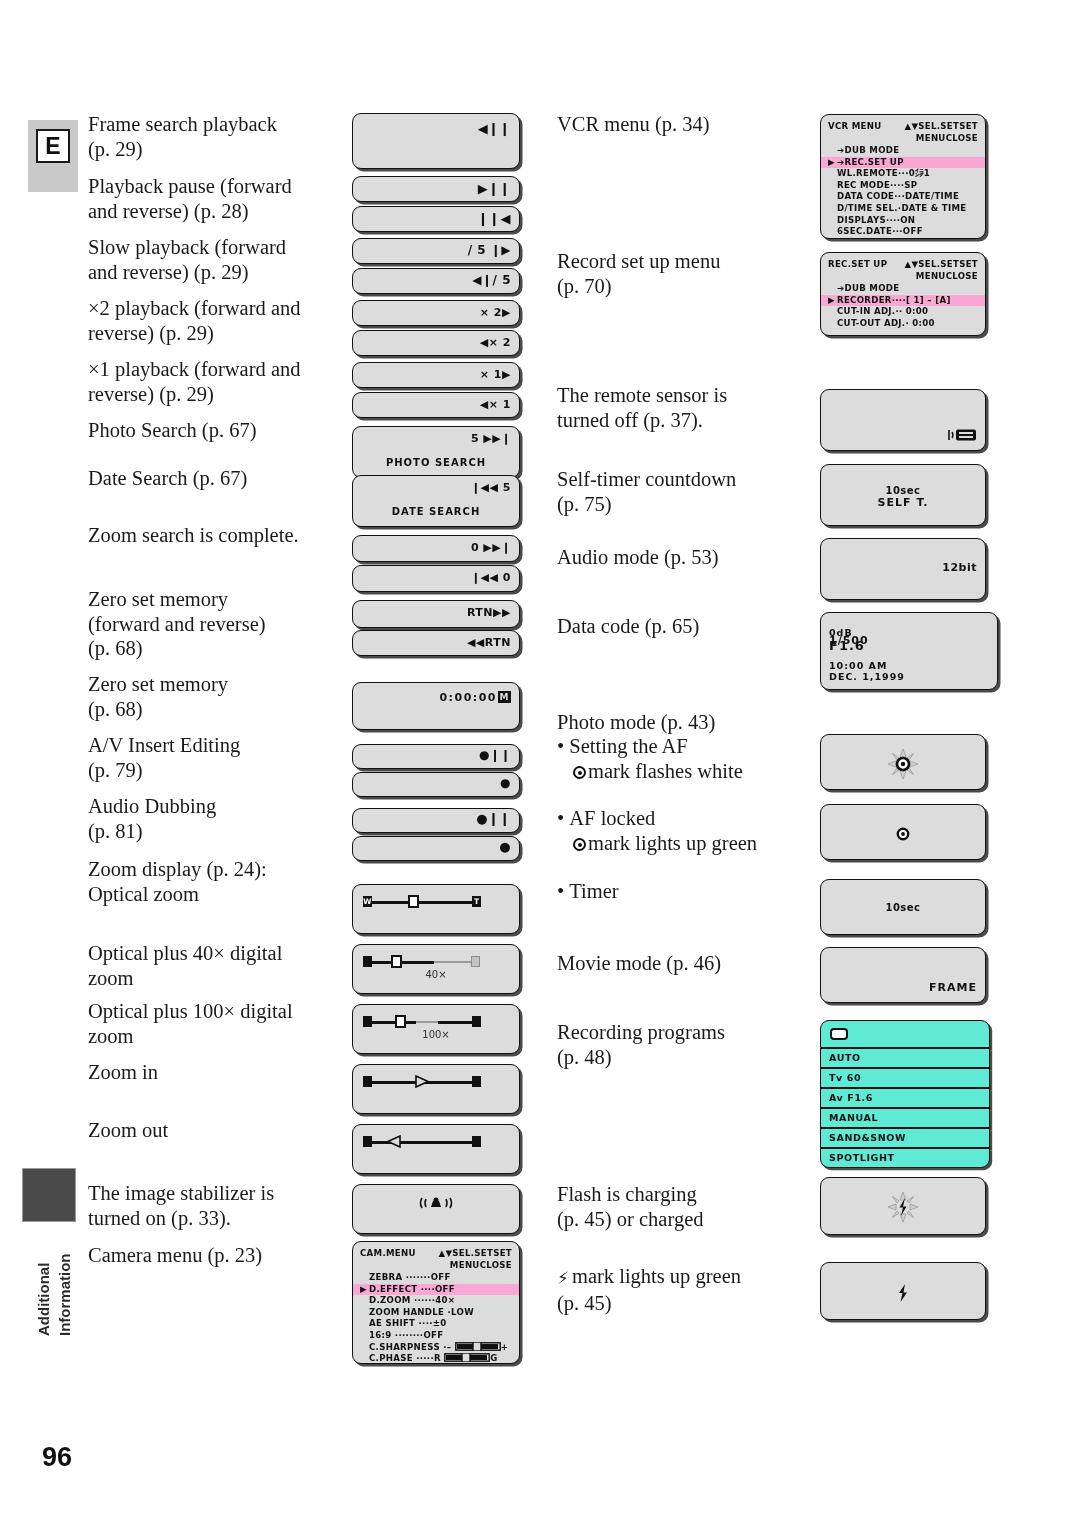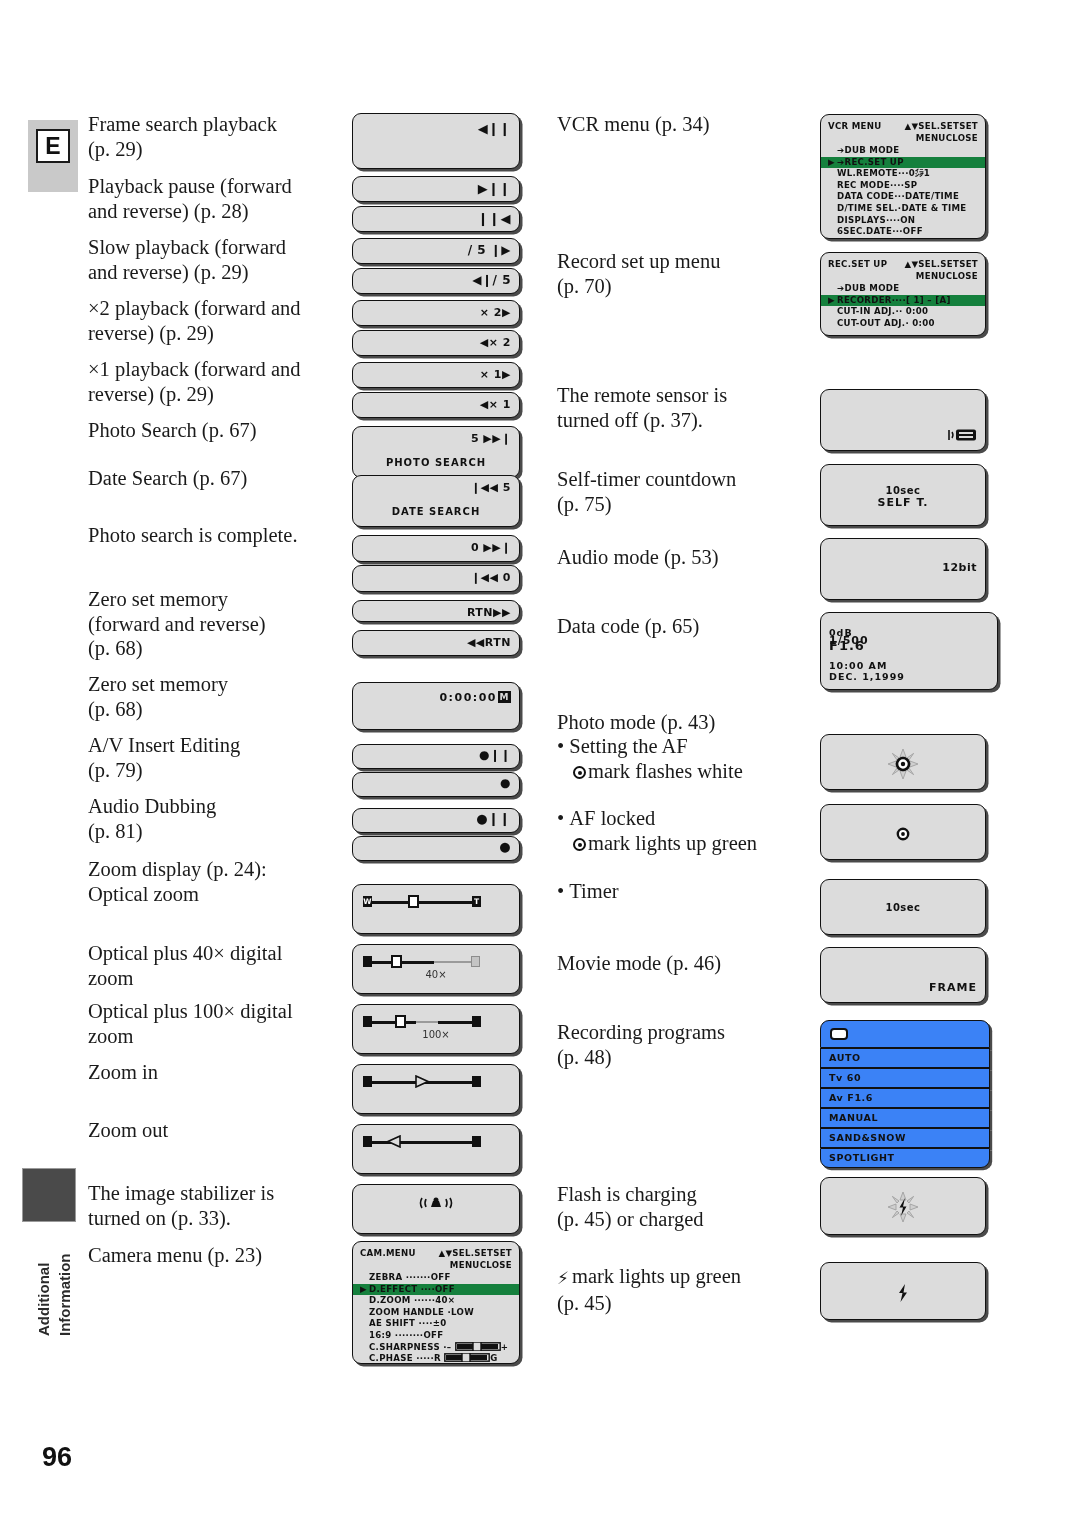--- a/index.html
+++ b/index.html
@@ -100,21 +100,21 @@
   .menu {
     font-family:"DejaVu Sans", sans-serif;
     font-size:8.6px; font-weight:bold; letter-spacing:0.3px;
     color:#111; line-height:11.2px;
   }
   .menu .hdr { position:absolute; left:7px; top:6px; }
   .menu .hdr2 { position:absolute; right:7px; top:6px; }
   .menu .hdr3 { position:absolute; right:7px; top:17.5px; }
   .menu .rows { position:absolute; left:7px; top:30px; right:6px; }
   .menu .row { position:relative; height:11.6px; white-space:nowrap; }
-  .menu .row.sel { background:#15803d; margin-left:-7px; padding-left:7px; margin-right:-6px; }
+  .menu .row.sel { background:#f9a8d4; margin-left:-7px; padding-left:7px; margin-right:-6px; }
   .menu .arr { display:inline-block; width:9px; }
   .menu .dn { position:absolute; left:22px; }
 
   
   .zbar { position:absolute; left:10px; top:10px; width:118px; height:13px; }
   .zbar .cap-w, .zbar .cap-t {
     position:absolute; top:1px; width:9px; height:11px;
     background:#111; color:#fff; font-size:7.5px; font-weight:bold;
     font-family:"DejaVu Sans", sans-serif; text-align:center; line-height:11px;
   }
@@ -138,21 +138,21 @@
   .zbar .tri-r::after, .zbar .tri-l::after { content:""; }
   .zlabel {
     position:absolute; left:0; right:0; text-align:center; top:24px;
     font-family:"DejaVu Sans", sans-serif; font-size:10px; color:#333;
   }
 
   
   .proglist { position:absolute; left:0; width:170px; }
   .proglist .pitem {
     position:relative; height:20px; margin-bottom:0px;
-    background:#3b82f6; border:1.4px solid #111;
+    background:#5eead4; border:1.4px solid #111;
     box-shadow:2.2px 2.2px 0 0 #4a4a4a;
     font-family:"DejaVu Sans", sans-serif; font-weight:bold;
     font-size:9.5px; color:#111; line-height:18px; padding-left:8px;
     letter-spacing:0.6px;
   }
   .proglist .ptop {
     border-radius:9px 9px 0 0; height:28px;
   }
   .proglist .ptop .easyicon {
     position:absolute; left:9px; top:7px; width:18px; height:12px;
@@ -194,21 +194,21 @@
     <span class="b">×1 playback (forward and</span>
     <span class="b">reverse) (p. 29)</span>
     </div>
   <div class="cap" style="top:314px">
     <span class="b">Photo Search (p. 67)</span>
     </div>
   <div class="cap" style="top:362px">
     <span class="b">Date Search (p. 67)</span>
     </div>
   <div class="cap" style="top:419px">
-    <span class="b">Photo search is complete.</span>
+    <span class="b">Zoom search is complete.</span>
     </div>
   <div class="cap" style="top:483px">
     <span class="b">Zero set memory</span>
     <span class="b">(forward and reverse)</span>
     <span class="b">(p. 68)</span>
     </div>
   <div class="cap" style="top:568px">
     <span class="b">Zero set memory</span>
     <span class="b">(p. 68)</span>
     </div>
@@ -290,21 +290,21 @@
     <span class="glyph gc" style="top:30px;font-size:10px;letter-spacing:1px">DATE  SEARCH</span>
   </div>
 
   <div class="disp" style="top:431px;width:168px;height:27px">
     <span class="glyph gr" style="top:5px;font-size:11px">0  ▶▶❙</span>
   </div>
   <div class="disp" style="top:461px;width:168px;height:27px">
     <span class="glyph gr" style="top:5px;font-size:11px">❙◀◀  0</span>
   </div>
 
-  <div class="disp" style="top:496px;width:168px;height:22px">
+  <div class="disp" style="top:496px;width:168px;height:28px">
     <span class="glyph gr" style="top:5px;font-size:11px">RTN▶▶</span>
   </div>
   <div class="disp" style="top:526px;width:168px;height:26px">
     <span class="glyph gr" style="top:5px;font-size:11px">◀◀RTN</span>
   </div>
 
   <div class="disp" style="top:578px;width:168px;height:48px">
     <span class="glyph" style="top:8px;right:22px;font-size:11px;letter-spacing:1.5px">0:00:00</span>
     <span class="glyph" style="top:8px;right:8px;font-size:9px;background:#111;color:#dcdcdc;padding:1px 2px">M</span>
   </div>

